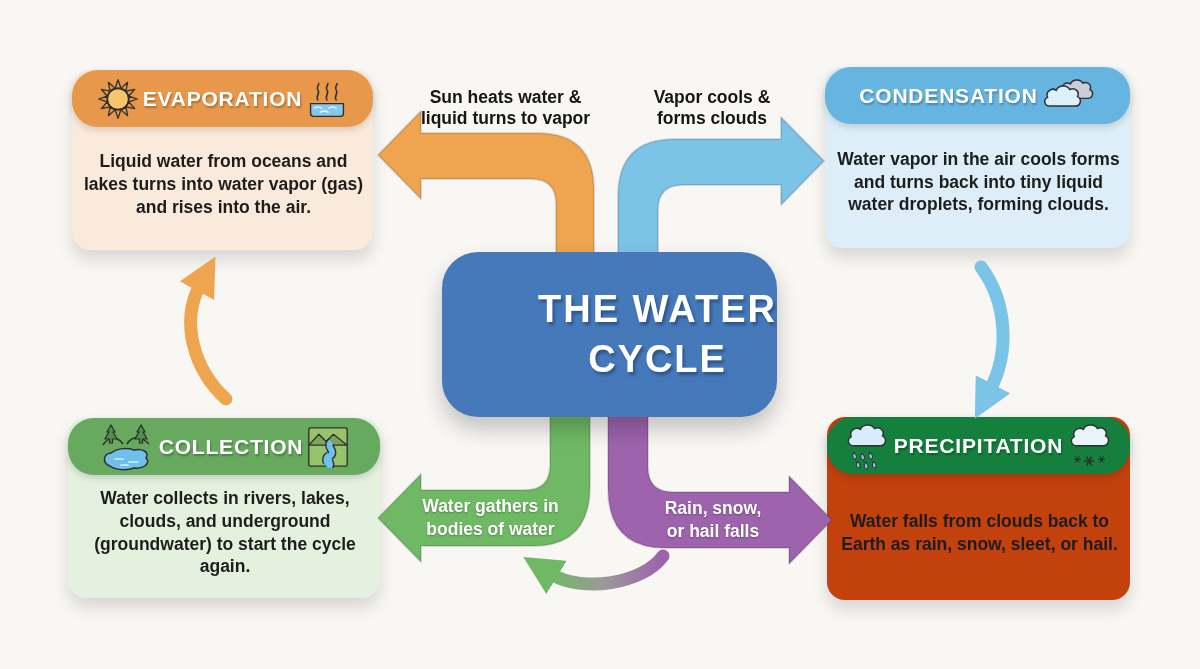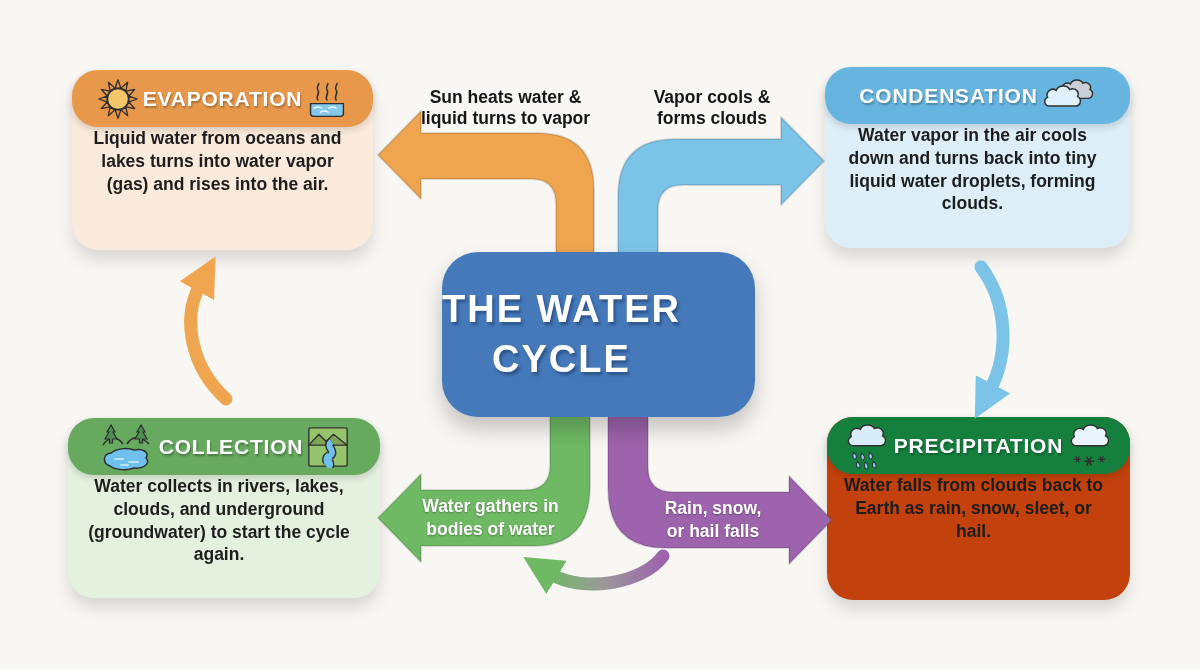--- a/index.html
+++ b/index.html
@@ -4,41 +4,42 @@
 <style>
   html,body{margin:0;padding:0;background:#fff;}
   .canvas{
     position:relative;width:1200px;height:669px;overflow:hidden;
     background:#F8F7F4;
     font-family:"Liberation Sans",sans-serif;
   }
   
   .infobox{position:absolute;z-index:2;border-radius:26px;}
   .box-body{
-    position:absolute;inset:0;border-radius:26px;
-    display:flex;justify-content:center;text-align:center;
-    padding:57px 20px 8px 10px;box-sizing:border-box;
+    position:absolute;inset:0;border-radius:18px;
+    display:flex;align-items:center;justify-content:center;text-align:center;
+    padding:57px 8px 8px 10px;box-sizing:border-box;
     box-shadow:0 10px 16px rgba(0,0,0,.13);
   }
   .box-body p{margin:0;font-size:17.5px;font-weight:600;color:#1d1d1d;line-height:1.3;}
   .box-header{
     position:absolute;top:0;left:0;right:0;height:57px;border-radius:26px;
     display:flex;align-items:center;justify-content:center;gap:4px;
     box-shadow:0 3px 7px rgba(0,0,0,.15);
   }
   .hlabel{
     font-size:21px;font-weight:bold;color:#fff;letter-spacing:.8px;
     text-shadow:1px 2px 2px rgba(0,0,0,.28);white-space:nowrap;
   }
   .hicon{display:flex;align-items:center;}
   
   .center-box{
     position:absolute;left:442px;top:252px;width:313px;height:165px;z-index:4;
-    border-radius:36px;display:flex;align-items:center;justify-content:flex-start;
+    border-radius:36px;display:flex;align-items:center;justify-content:flex-end;
     box-shadow:0 12px 22px rgba(0,0,0,.22);
+    padding-left:22px;
   }
   .center-title{
     font-size:38px;font-weight:bold;color:#fff;letter-spacing:2px;
     text-align:center;line-height:1.3;white-space:pre-line;
     text-shadow:2px 3px 3px rgba(23,48,91,.5);
   }
   
   #arrow-layer{position:absolute;inset:0;z-index:3;pointer-events:none;}
   .float-label{position:absolute;z-index:5;text-align:center;white-space:pre-line;}
   .dark-label{font-size:17.5px;font-weight:600;color:#161616;line-height:1.22;}
@@ -128,21 +129,21 @@
           </g>
           <path d="M5 27 h36 v11 q0 3 -3 3 h-30 q-3 0 -3 -3 Z" fill="#85C8EC" stroke="#2f2f2f" stroke-width="1.5"></path>
           <path d="M9 32 q4 -2.5 8 0 M25 32 q4 -2.5 8 0 M16 36.5 q4 -2.5 8 0" stroke="#E8F6FD" stroke-width="1.6" fill="none" stroke-linecap="round"></path>
         </svg>
       </span>
     </div>
   </div>
 
   <div class="infobox" style="left:825px;top:67px;width:305px;height:181px;">
     <div class="box-body" style="background: rgb(221, 238, 248);">
-      <p>Water vapor in the air cools down and turns back into tiny liquid water droplets, forming clouds.</p>
+      <p>Water vapor in the air cools forms and turns back into tiny liquid water droplets, forming clouds.</p>
     </div>
     <div class="box-header" style="background: rgb(102, 181, 224);">
       <span class="hlabel">CONDENSATION</span>
       <span class="hicon">
         <svg width="54" height="37" viewBox="0 0 56 38">
           <use href="#cloudP" transform="translate(16 1) scale(0.75)" fill="#C9CED7" stroke="#2f2f2f" stroke-width="2"></use>
           <use href="#cloudP" transform="translate(0 7) scale(0.82)" fill="#DDF0FB" stroke="#2f2f2f" stroke-width="1.9"></use>
         </svg>
       </span>
     </div>

